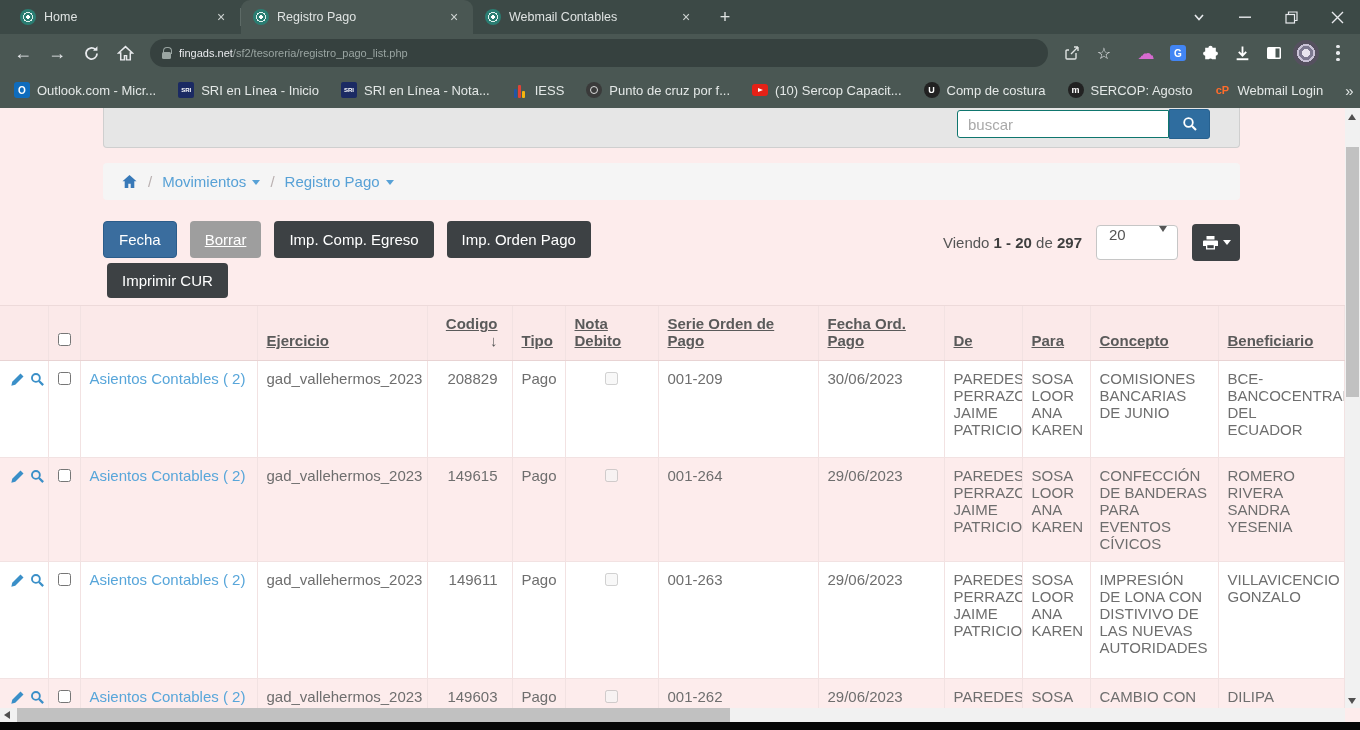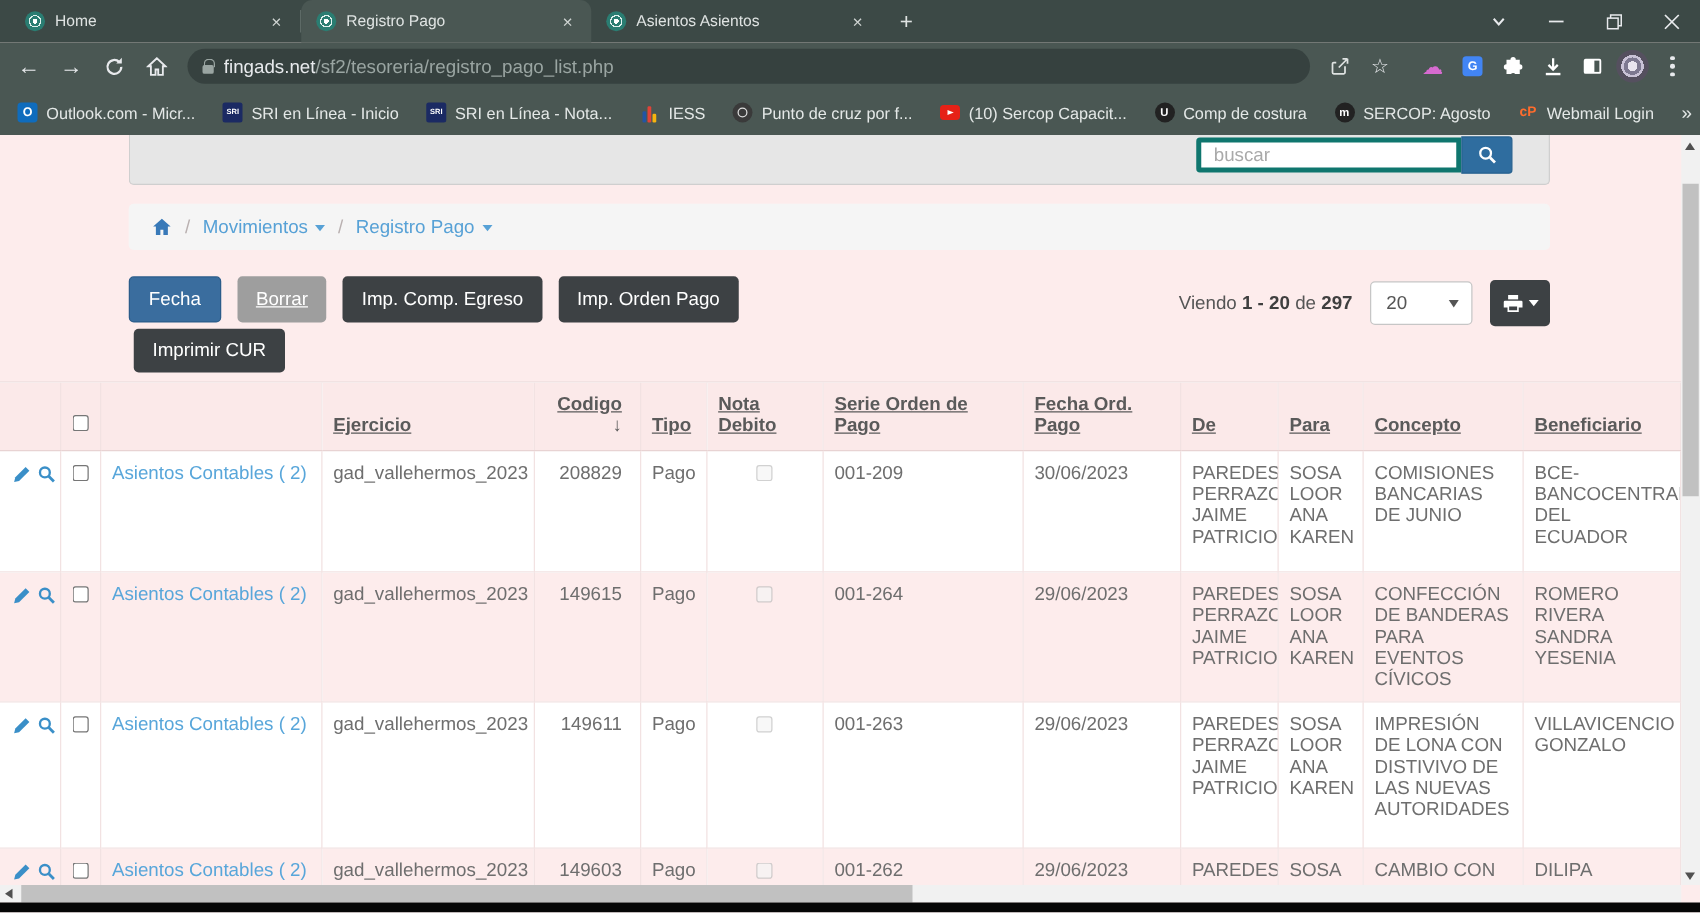--- a/index.html
+++ b/index.html
@@ -16,21 +16,21 @@
   .tab-sep { width:1px; height:18px; background:#5d6a66; align-self:center; }
   .favicon { width:16px; height:16px; border-radius:50%; flex:0 0 16px;
     background:radial-gradient(circle at 50% 50%, #ffffff 0 2px, #2a7d72 2px 4px, #dff0ed 4px 5px, #2a7d72 5px 8px); }
   .newtab { width:28px; height:28px; margin:0 0 3px 6px; display:flex; align-items:center; justify-content:center; color:#dfe3e2; font-size:18px; }
   .winctrls { margin-left:auto; display:flex; height:34px; }
   .winbtn { width:46px; height:34px; display:flex; align-items:center; justify-content:center; }
 
   .toolbar { position:absolute; top:34px; left:0; right:0; height:38px; background:#4a5753; display:flex; align-items:center; padding:0 8px; gap:4px; }
   .navbtn { width:30px; height:30px; display:flex; align-items:center; justify-content:center; color:#e8eaed; font-size:18px; border-radius:50%; }
   .addressbar { flex:1; height:28px; margin:0 6px; background:#36413f; border-radius:14px; display:flex; align-items:center; padding:0 12px; gap:8px; }
-  .url { font-size:15px; white-space:nowrap; overflow:hidden; }
+  .url { font-size:11px; white-space:nowrap; overflow:hidden; }
   .url .domain { color:#e8eaed; }
   .url .path { color:#9aa5a2; }
   .lock { width:9px; height:7px; background:#9aa5a2; border-radius:1.5px; position:relative; margin-top:4px; flex:0 0 9px;}
   .lock:before { content:""; position:absolute; top:-5px; left:1px; width:7px; height:6px; border:1.5px solid #9aa5a2; border-bottom:none; border-radius:4px 4px 0 0; }
   .toolicon { width:28px; height:28px; display:flex; align-items:center; justify-content:center; color:#e8eaed; font-size:16px; }
   .avatar { width:26px; height:26px; border-radius:50%; background:radial-gradient(circle, #e8e4ee 0 4px, #7d7890 4px 7px, #c9c2d6 7px 9px, #55505f 9px 13px); }
   .menudots { display:flex; flex-direction:column; gap:3px; }
   .menudots span { width:3.5px; height:3.5px; border-radius:50%; background:#e8eaed; }
 
   .bookmarksbar { position:absolute; top:72px; left:0; right:0; height:36px; background:#4a5753; display:flex; align-items:center; padding:0 14px; gap:22px; color:#e4e8e7; font-size:13px; }
@@ -45,40 +45,40 @@
   .ico-yt { background:#e62117; border-radius:3px; width:16px; height:12px; position:relative; }
   .ico-yt:before { content:""; position:absolute; left:6px; top:3.5px; border-left:5px solid #fff; border-top:2.5px solid transparent; border-bottom:2.5px solid transparent; }
   .ico-circle-dark { background:#222; border-radius:50%; color:#fff; font-size:9px; font-weight:bold; }
   .ico-cp { color:#ff6c2c; font-weight:bold; font-size:11px; }
   .bm-more { margin-left:auto; font-size:15px; color:#e4e8e7; }
 
   
   .page { position:absolute; top:108px; left:0; right:0; bottom:0; background:#fdecec; }
 
   .searchpanel { position:absolute; left:103px; width:1137px; top:0; height:40px; background:#e6e6e6; border:1px solid #cfcfcf; border-top:none; border-radius:0 0 4px 4px; }
-  .search-input { position:absolute; top:2px; right:70px; width:212px; height:28px; border:4px solid #0f766e; border-radius:3px 0 0 3px; padding:0 10px; font-size:15px; color:#555; background:#fff; font-family:"Liberation Sans",sans-serif; }
+  .search-input { position:absolute; top:2px; right:70px; width:212px; height:28px; border:1px solid #0f766e; border-radius:3px 0 0 3px; padding:0 10px; font-size:15px; color:#555; background:#fff; font-family:"Liberation Sans",sans-serif; }
   .search-input::placeholder { color:#a9a9a9; }
   .search-btn { position:absolute; top:1px; right:29px; width:41px; height:30px; background:#2f6d9f; border:1px solid #27618f; border-radius:0 3px 3px 0; display:flex; align-items:center; justify-content:center; }
 
   .breadcrumb { position:absolute; left:103px; top:55px; width:1137px; height:37px; background:#f5f5f5; border-radius:4px; display:flex; align-items:center; padding:0 18px; gap:10px; font-size:15px; color:#57a1d6; }
   .crumb-sep { color:#b9b0b0; }
   .crumb { display:flex; align-items:center; gap:6px; }
   .caret-down { width:0; height:0; border-left:4px solid transparent; border-right:4px solid transparent; border-top:5px solid #57a1d6; margin-top:2px; }
 
   .actions { position:absolute; left:103px; top:113px; }
   .btn { display:inline-block; border:none; border-radius:4px; padding:9px 15px; font-size:15px; color:#fff; font-family:"Liberation Sans",sans-serif; cursor:default; }
   .btn-blue { background:#3a6d9e; border:1px solid #2b5c8a; }
   .btn-gray { background:#9e9e9e;text-decoration:underline; }
   .btn-dark { background:#3d4144; }
   .actions-row1 { display:flex; gap:13px; }
   .actions-row2 { margin:5px 0 0 4px; }
 
   .paging { position:absolute; top:116px; right:120px; display:flex; align-items:center; gap:14px; font-size:15px; color:#555;margin-left:44px; }
   .paging b { color:#3f3f3f; }
-  .pagesize { width:82px; height:35px; background:#fff; border:1px solid #c6c6c6; border-radius:4px; display:flex; align-items:center; padding:14px 12px; color:#555; position:relative; }
+  .pagesize { width:82px; height:35px; background:#fff; border:1px solid #c6c6c6; border-radius:4px; display:flex; padding:0 12px; color:#555; position:relative; }
   .pagesize .chev { position:absolute; right:10px; width:0; height:0; border-left:4.5px solid transparent; border-right:4.5px solid transparent; border-top:6px solid #555; }
   .printer-btn { width:48px; height:37px; background:#3d4144; border-radius:4px; display:flex; align-items:center; justify-content:center; gap:4px; }
   .caret-white { width:0; height:0; border-left:4px solid transparent; border-right:4px solid transparent; border-top:5px solid #fff; }
 
   
   .tablewrap { position:absolute; left:0; top:197px; width:1345px; bottom:22px; overflow:hidden; background:#fff; border-top:1px solid #eddada; }
   table { border-collapse:collapse; table-layout:fixed; width:1345px; font-size:15px; color:#6e6e6e; }
   th, td { border-right:1px solid #f2e2e2; border-bottom:1px solid #f2e2e2; vertical-align:top; padding:9px 9px; text-align:left; overflow:hidden; }
   thead th { background:#fbe9e9; color:#5a5a5a; font-weight:bold; vertical-align:bottom; padding-bottom:11px; border-bottom:1px solid #e8d3d3; }
   thead th .hlink { text-decoration:underline; }
@@ -116,21 +116,21 @@
       <span class="tab-close">×</span>
     </div>
     <div class="tab-sep"></div>
     <div class="tab active">
       <span class="favicon"></span>
       <span class="tab-label">Registro Pago</span>
       <span class="tab-close">×</span>
     </div>
     <div class="tab">
       <span class="favicon"></span>
-      <span class="tab-label">Asientos Asientos</span>
+      <span class="tab-label">Webmail Contables</span>
       <span class="tab-close">×</span>
     </div>
     <div class="newtab">+</div>
     <div class="winctrls">
       <div class="winbtn">
         <svg width="14" height="14" viewBox="0 0 14 14">
             <polyline points="3,5 7,9.5 11,5" fill="none" stroke="#e8eaed" stroke-width="1.6"></polyline>
           </svg>
       </div>
       <div class="winbtn">

